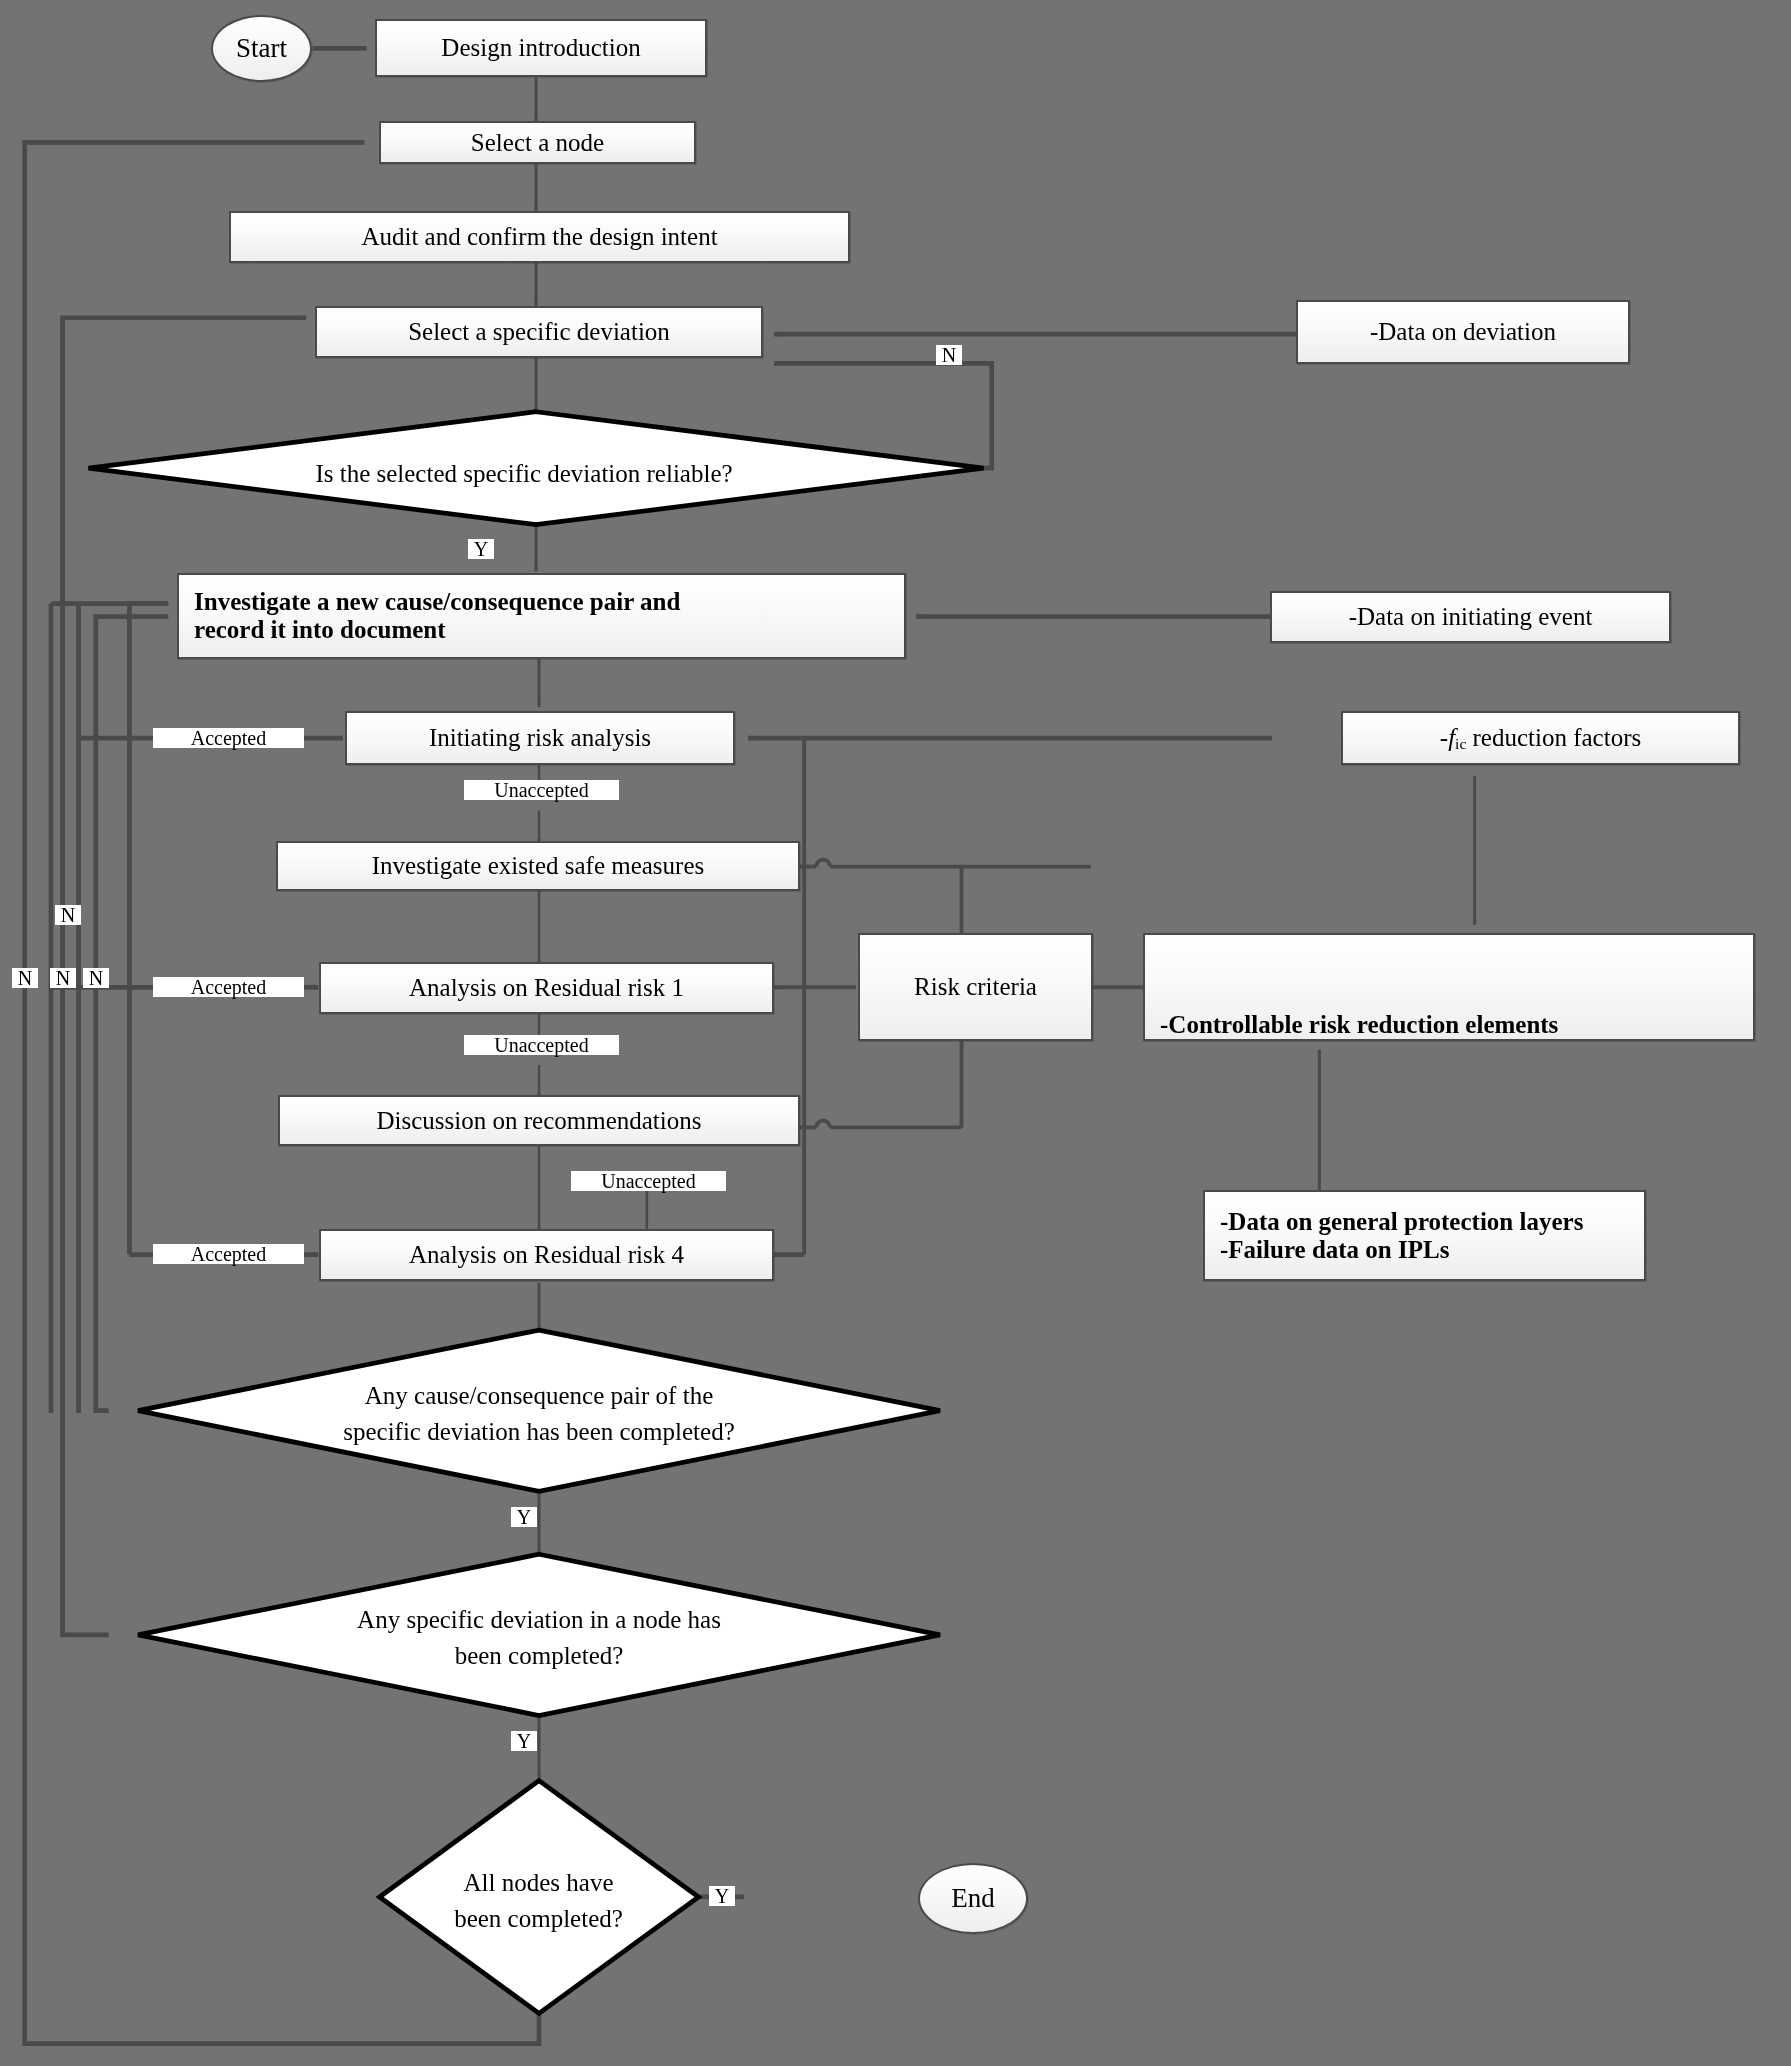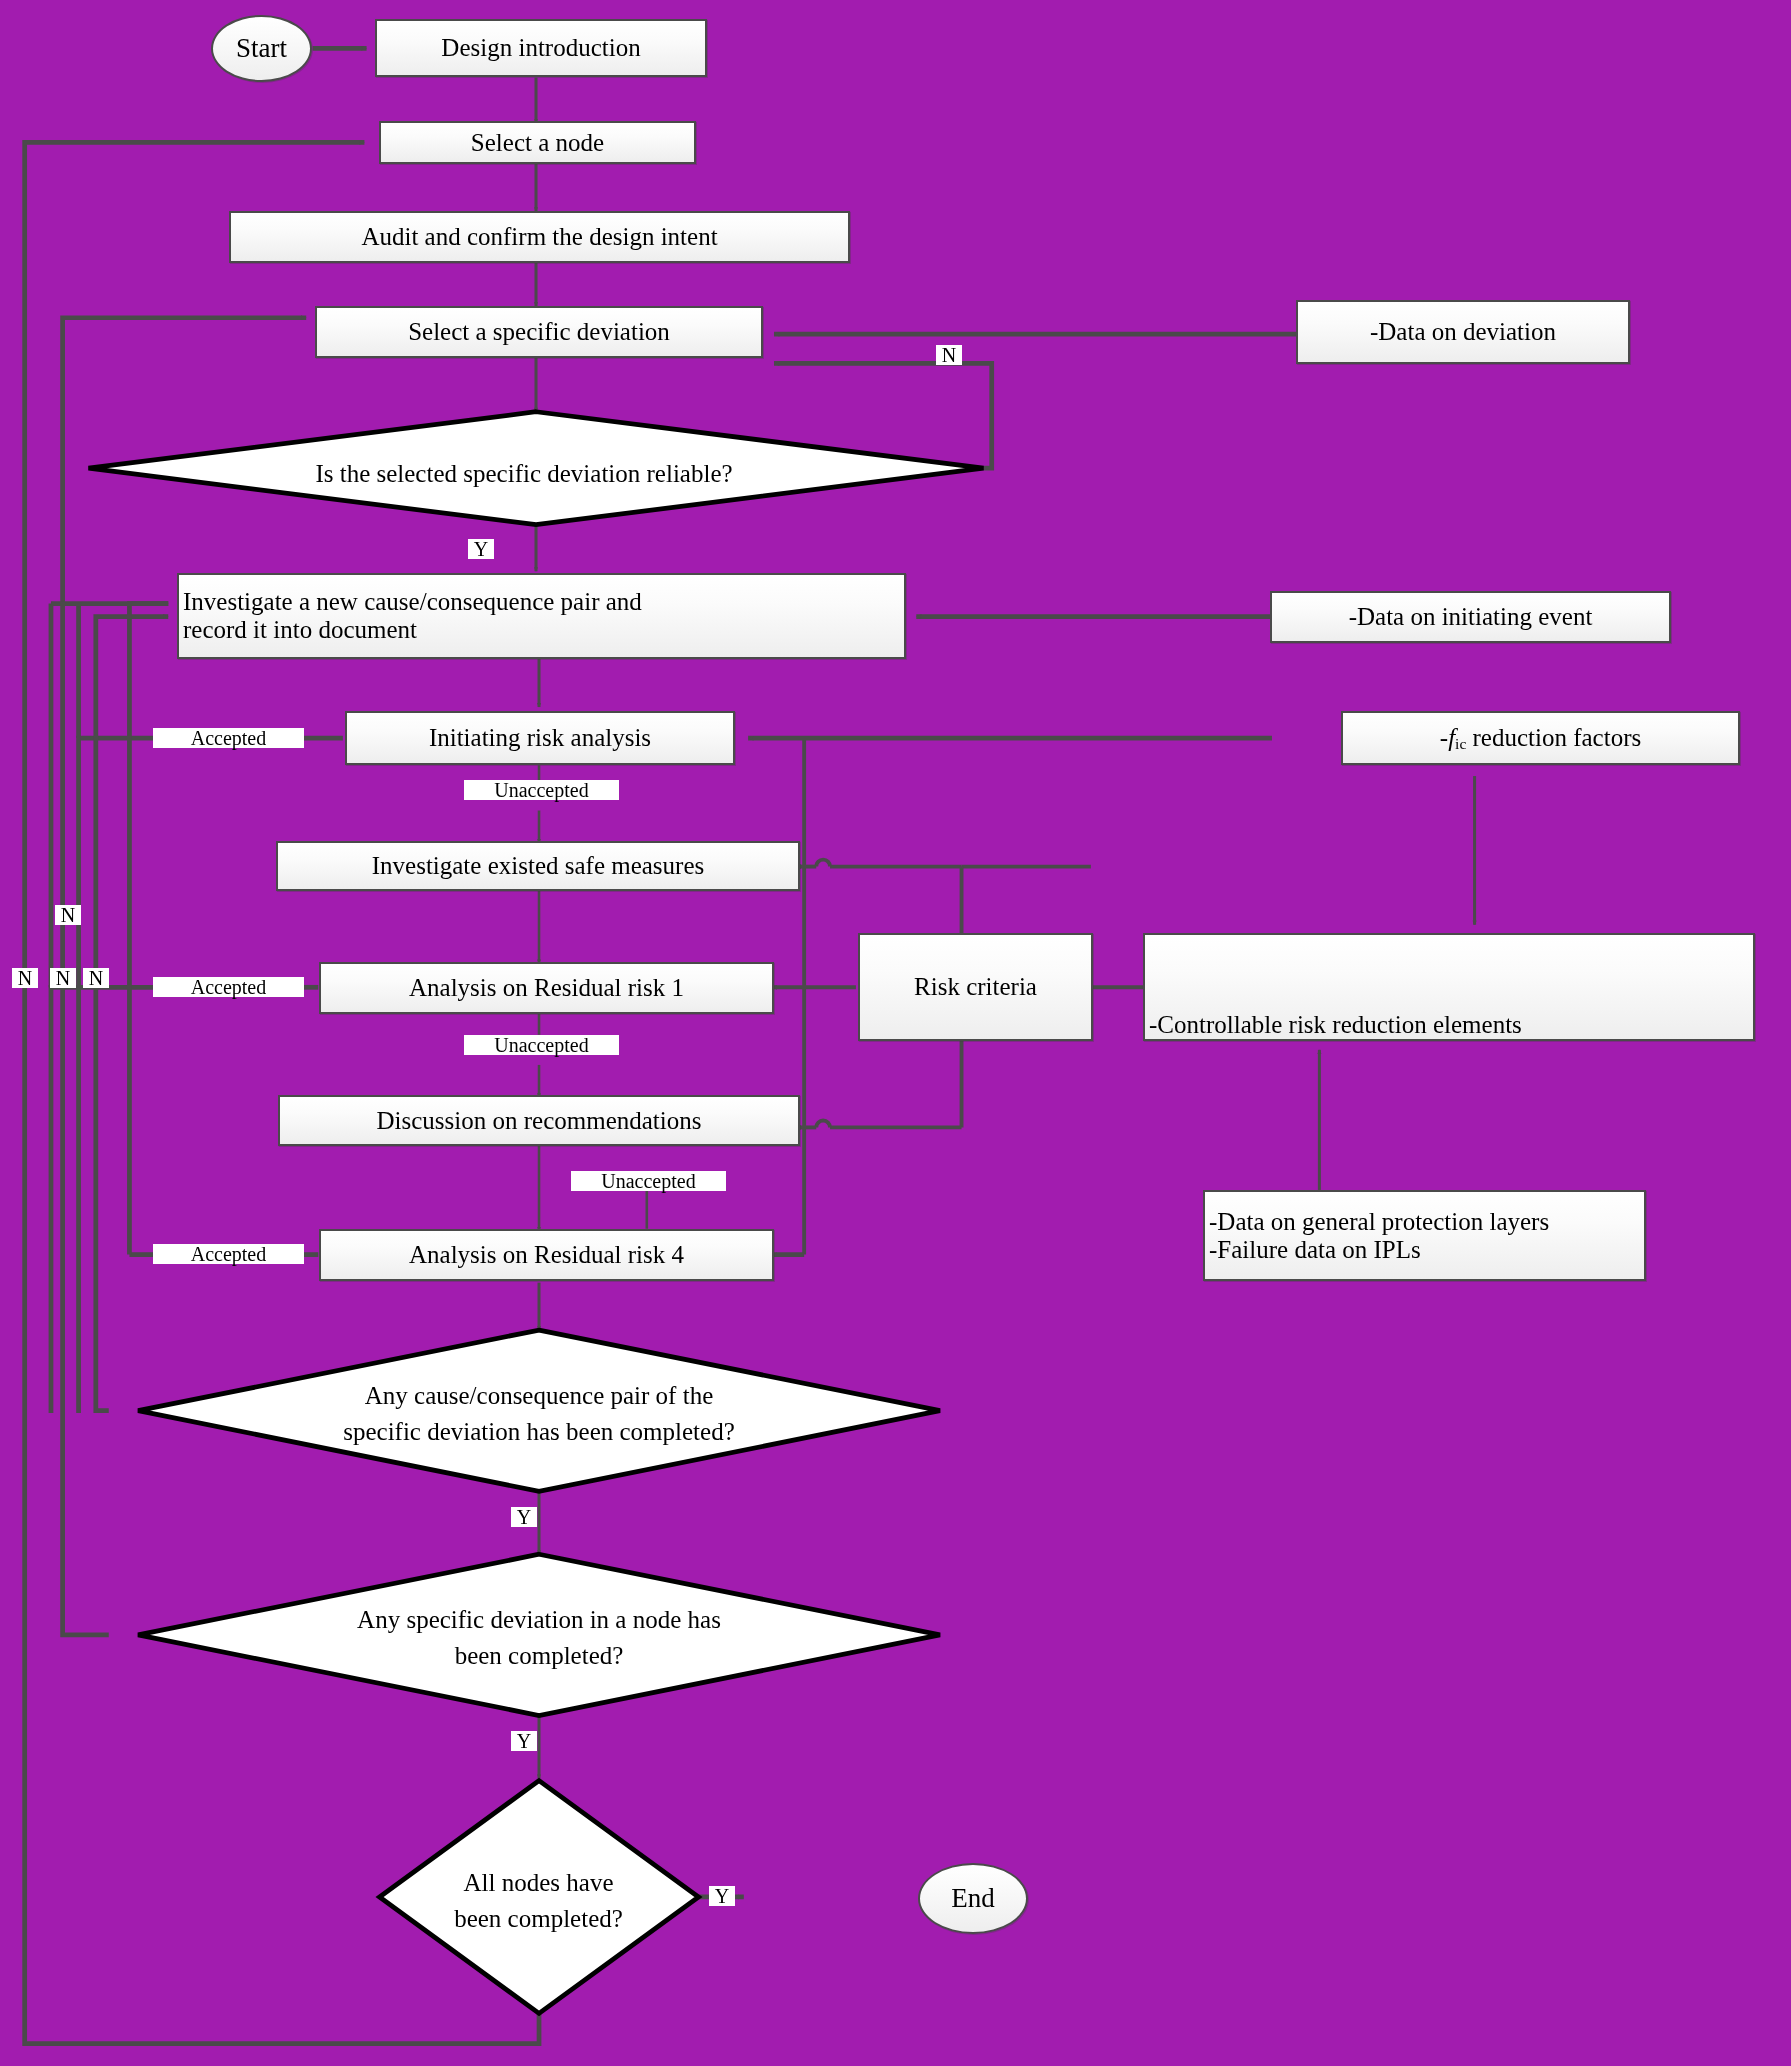--- a/index.html
+++ b/index.html
@@ -1,26 +1,26 @@
 <!DOCTYPE html>
 <html style="font-size:7px"><head>
 <meta charset="utf-8">
 <style>
   html,body{margin:0;padding:0;background:#ffffff;}
   body{font-family:"Liberation Serif","DejaVu Serif",serif;}
-  #stage{position:relative;width:1792px;height:2066px;background:#a21caf;overflow:hidden;}
+  #stage{position:relative;width:1792px;height:2066px;background:#737373;overflow:hidden;}
   svg#wires{position:absolute;left:0;top:0;width:1792px;height:2066px;}
   .node{position:absolute;box-sizing:border-box;display:flex;align-items:center;}
   .proc{
     border:2.2px solid #4a4a4a;
     background:linear-gradient(to bottom,#ffffff 0%,#fbfbfb 35%,#eeeeee 100%);
     box-shadow:0.9px 0.9px 0 rgba(60,60,60,0.35);
     justify-content:center;
   }
-  .proc.left{justify-content:flex-start;padding-left:4px;}
+  .proc.left{justify-content:flex-start;padding-left:15px;font-weight:bold;}
   .proc .txt{line-height:1.12;}
   .term{
     border:2.2px solid #4a4a4a;border-radius:50%;
     background:linear-gradient(to bottom,#ffffff 0%,#f7f7f7 50%,#eeeeee 100%);
     justify-content:center;
     box-shadow:0.9px 0.9px 0 rgba(60,60,60,0.3);
   }
   .dec-label{position:absolute;text-align:center;pointer-events:none;line-height:1.45;}
   .flab{position:absolute;background:#fff;text-align:center;line-height:1;}
   .f58{font-size:25px;}

